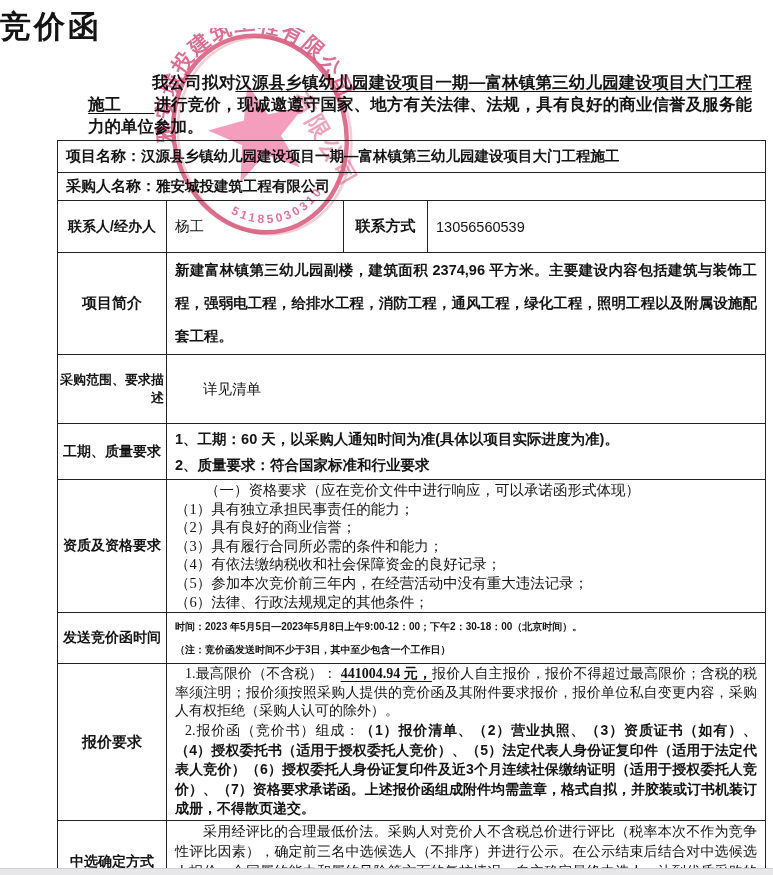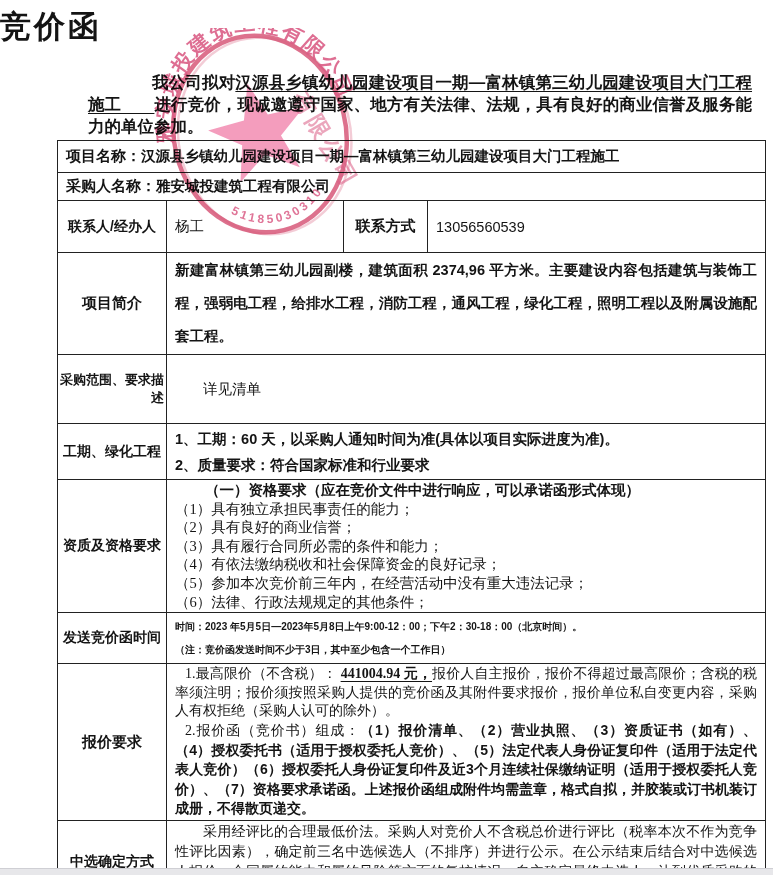--- a/index.html
+++ b/index.html
@@ -37,21 +37,21 @@
   td.lbl.sm{ font-size:13px;text-align:right; }
   td.lbl.md{ font-size:14px; }
   .inline-label{ font-weight:bold; font-size:15px; }
   .inline-value{ font-weight:bold; font-size:14.5px; }
   .plain{ font-weight:normal; font-size:14.5px; }
 
   .brief{ font-weight:bold;font-size:14.5px;line-height:33px;text-align:justify; }
   .scope{ font-size:14.5px;padding-left:36px; }
   .sched{ font-weight:bold;font-size:14.5px;line-height:26px; }
   .qual{ font-size:14.5px;line-height:18.6px; }
-  .qual .head{ font-weight:bold;text-indent:30px; }
+  .qual .head{ font-weight:normal;text-indent:30px; }
   .qual .item{ font-family:"Liberation Serif",serif; }
   .sendtime{ font-weight:bold;font-size:10px;line-height:23px;text-align:justify; }
   .quote{ font-family:"Liberation Serif",serif;font-size:14px;line-height:18.6px;text-align:justify; }
   .quote p{ margin:0;text-indent:10px; }
   .quote .blist{ font-family:"Liberation Sans",sans-serif;font-weight:bold; }
   .quote .price{ font-weight:bold; }
   .select{ font-family:"Liberation Serif",serif;font-size:14px;line-height:20px;text-align:justify;text-indent:28px; }
   .qnote{ font-weight:bold;font-size:14px;line-height:19.8px;text-align:justify; }
   .qnote p{ margin:0;text-indent:28px; }
 
@@ -99,21 +99,21 @@
     <td class="lbl">项目简介</td>
     <td colspan="3" class="brief">新建富林镇第三幼儿园副楼，建筑面积 2374,96 平方米。主要建设内容包括建筑与装饰工程，强弱电工程，给排水工程，消防工程，通风工程，绿化工程，照明工程以及附属设施配套工程。</td>
   </tr>
 
   <tr style="height:36px">
     <td class="lbl sm">采购范围、要求描述</td>
     <td colspan="3" class="scope">详见清单</td>
   </tr>
 
   <tr style="height:56px">
-    <td class="lbl md">工期、绿化工程</td>
+    <td class="lbl md">工期、质量要求</td>
     <td colspan="3" class="sched">
       <div>1、工期：60 天，以采购人通知时间为准(具体以项目实际进度为准)。</div>
       <div>2、质量要求：符合国家标准和行业要求</div>
     </td>
   </tr>
 
   <tr style="height:132px">
     <td class="lbl md">资质及资格要求</td>
     <td colspan="3" class="qual">
       <div class="head">（一）资格要求（应在竞价文件中进行响应，可以承诺函形式体现）</div>

